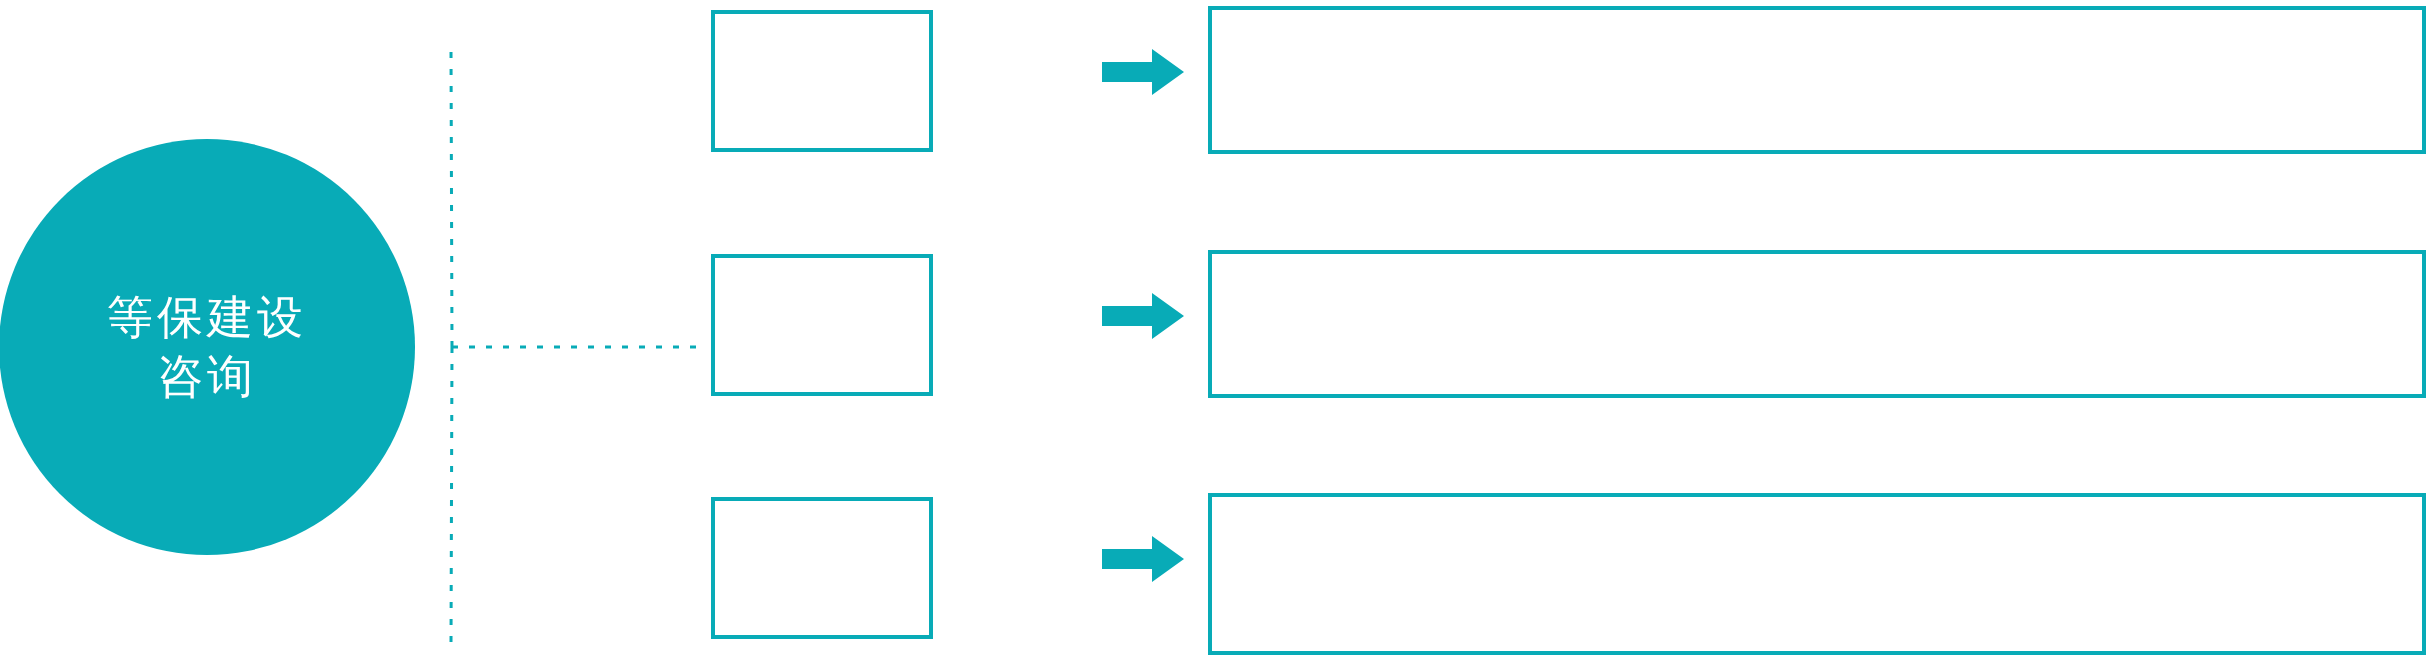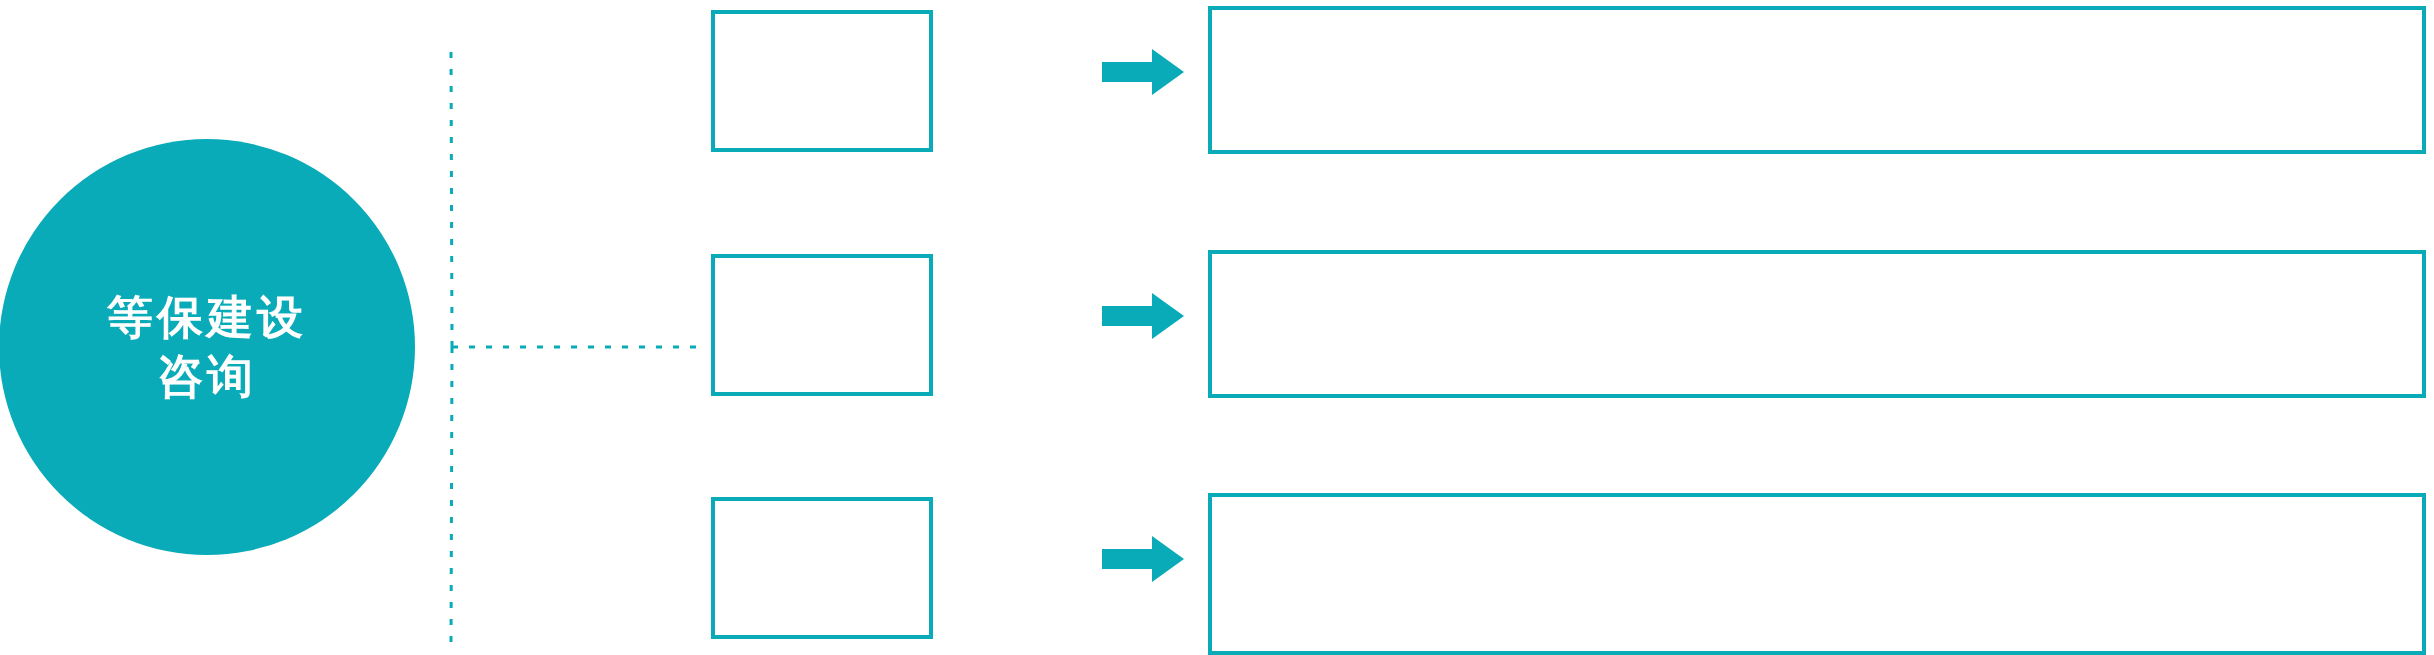--- a/index.html
+++ b/index.html
@@ -30,21 +30,21 @@
     flex-direction: column;
     align-items: center;
     justify-content: center;
     box-sizing: border-box;
   }
   .hub-line {
     color: #ffffff;
     font-size: 46px;
     line-height: 1.28;
     letter-spacing: 4px;
-    font-weight: 700;
+    font-weight: 400;
     text-align: left;
     white-space: nowrap;
   }
   
   .connectors {
     position: absolute;
     left: 0;
     top: 0;
     width: 2434px;
     height: 655px;

